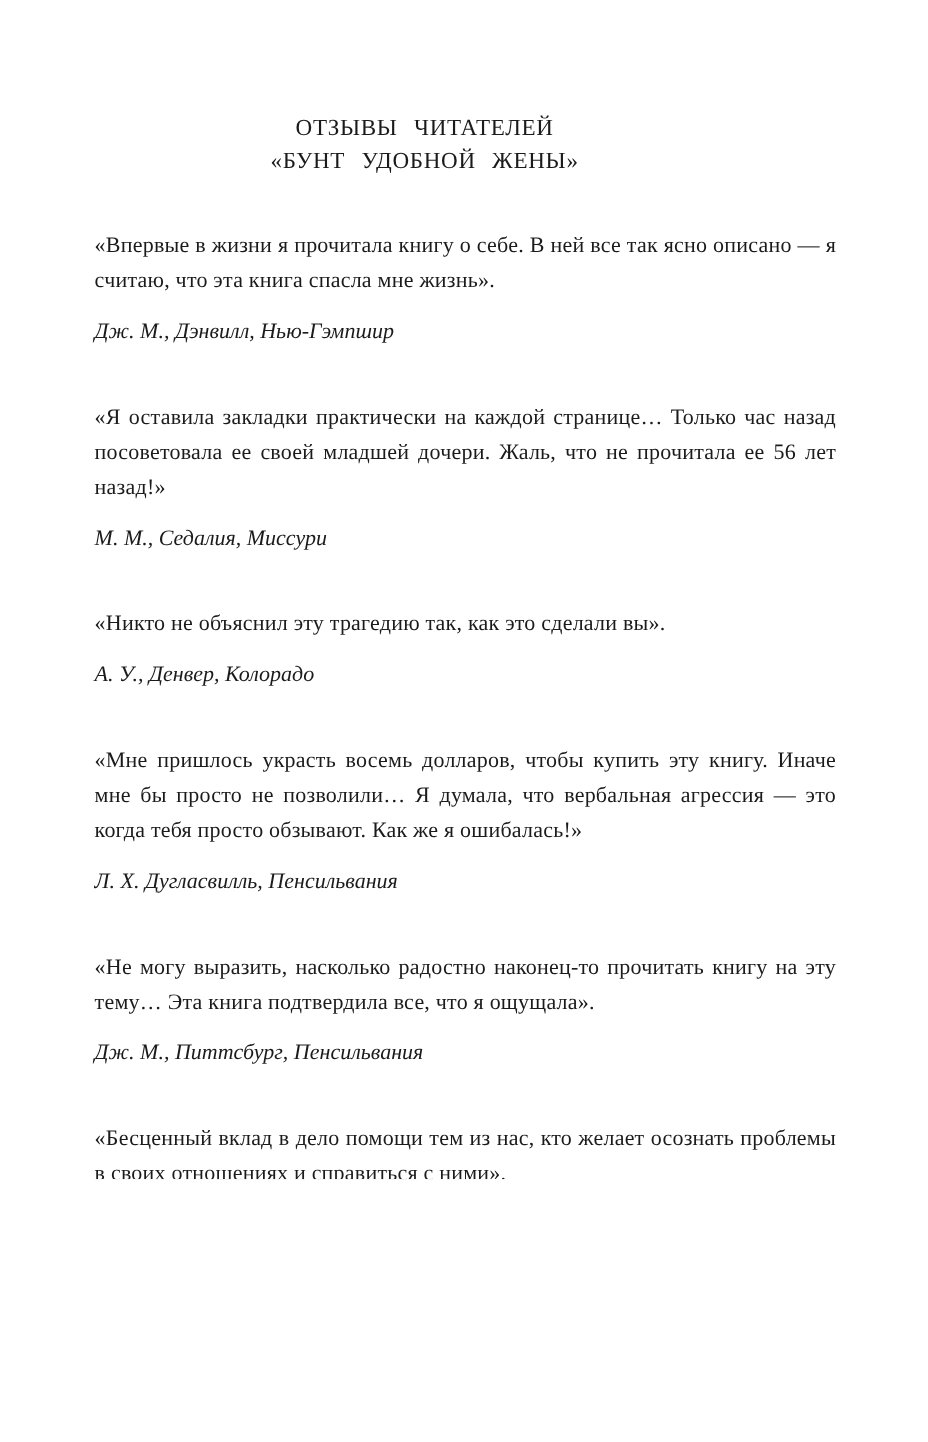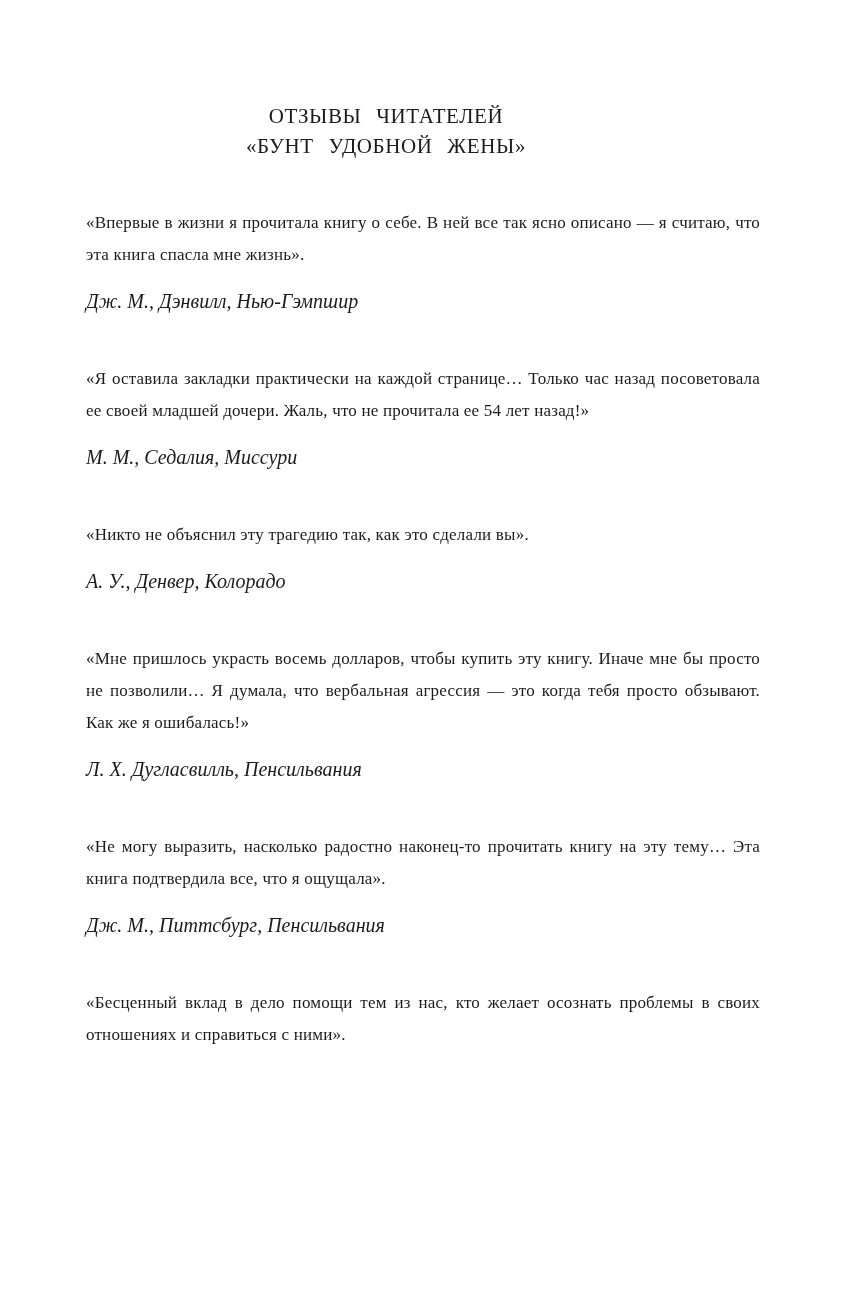--- a/index.html
+++ b/index.html
@@ -26,21 +26,21 @@
     font-weight: 400;
     letter-spacing: 0.6px;
     word-spacing: 9px;
     padding-right: 74px; 
   }
   .reviews {
     margin-top: 0;
   }
   .review-text {
     margin: 46px 0 14px 0;
-    font-size: 17px;
+    font-size: 20px;
     line-height: 32px;
     text-align: justify;
     letter-spacing: 0.2px;
   }
   .attribution {
     margin: 0;
     font-size: 20px;
     line-height: 32px;
     font-style: italic;
     text-align: left;
@@ -58,21 +58,21 @@
   </header>
 
   <main class="reviews">
 
     <section class="review">
       <p class="review-text">«Впервые в жизни я прочитала книгу о себе. В ней все так ясно описано — я считаю, что эта книга спасла мне жизнь».</p>
       <p class="attribution">Дж. М., Дэнвилл, Нью-Гэмпшир</p>
     </section>
 
     <section class="review">
-      <p class="review-text">«Я оставила закладки практически на каждой странице… Только час назад посоветовала ее своей младшей дочери. Жаль, что не прочитала ее 54 лет назад!»</p>
+      <p class="review-text">«Я оставила закладки практически на каждой странице… Только час назад посоветовала ее своей младшей дочери. Жаль, что не прочитала ее 56 лет назад!»</p>
       <p class="attribution">М. М., Седалия, Миссури</p>
     </section>
 
     <section class="review">
       <p class="review-text">«Никто не объяснил эту трагедию так, как это сделали вы».</p>
       <p class="attribution">А. У., Денвер, Колорадо</p>
     </section>
 
     <section class="review">
       <p class="review-text">«Мне пришлось украсть восемь долларов, чтобы купить эту книгу. Иначе мне бы просто не позволили… Я думала, что вербальная агрессия — это когда тебя просто обзывают. Как же я ошибалась!»</p>

